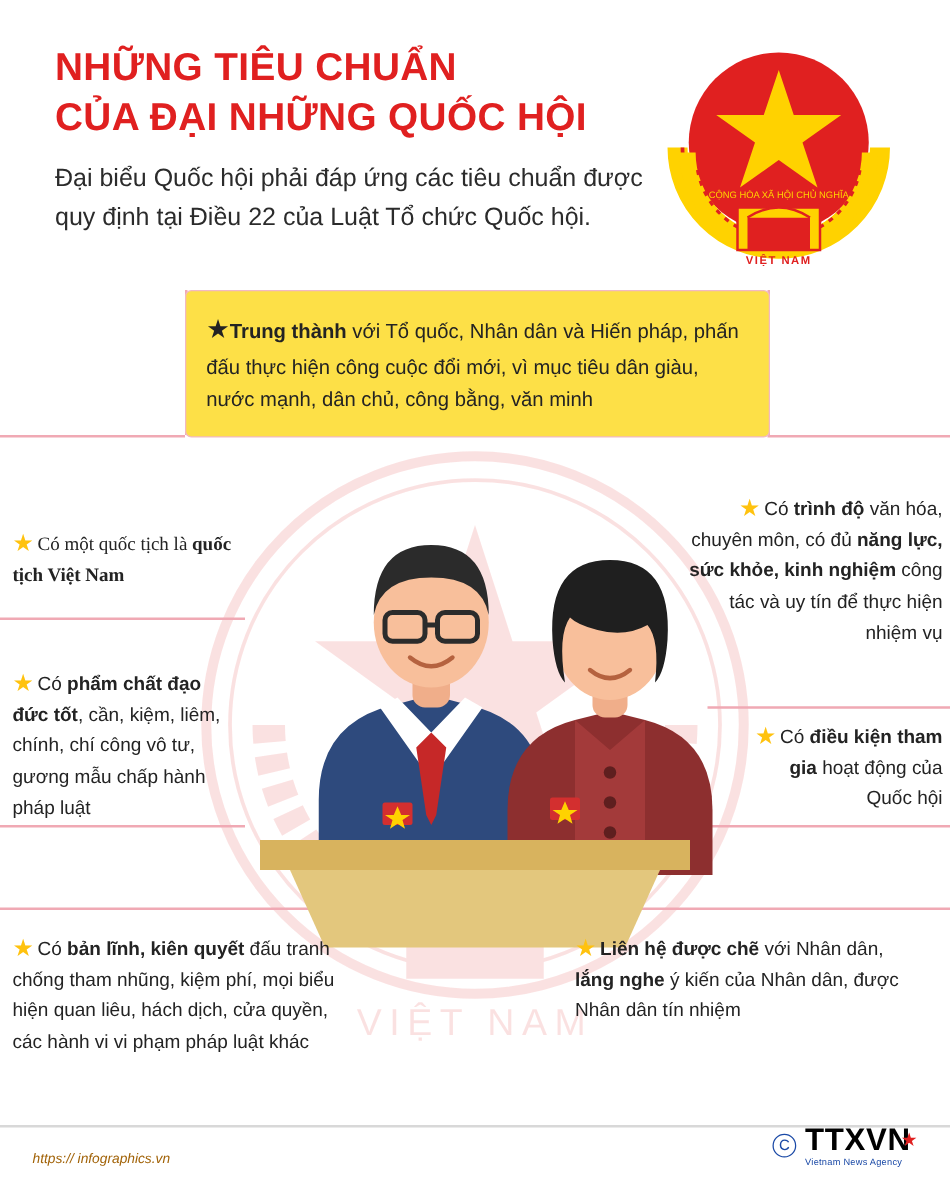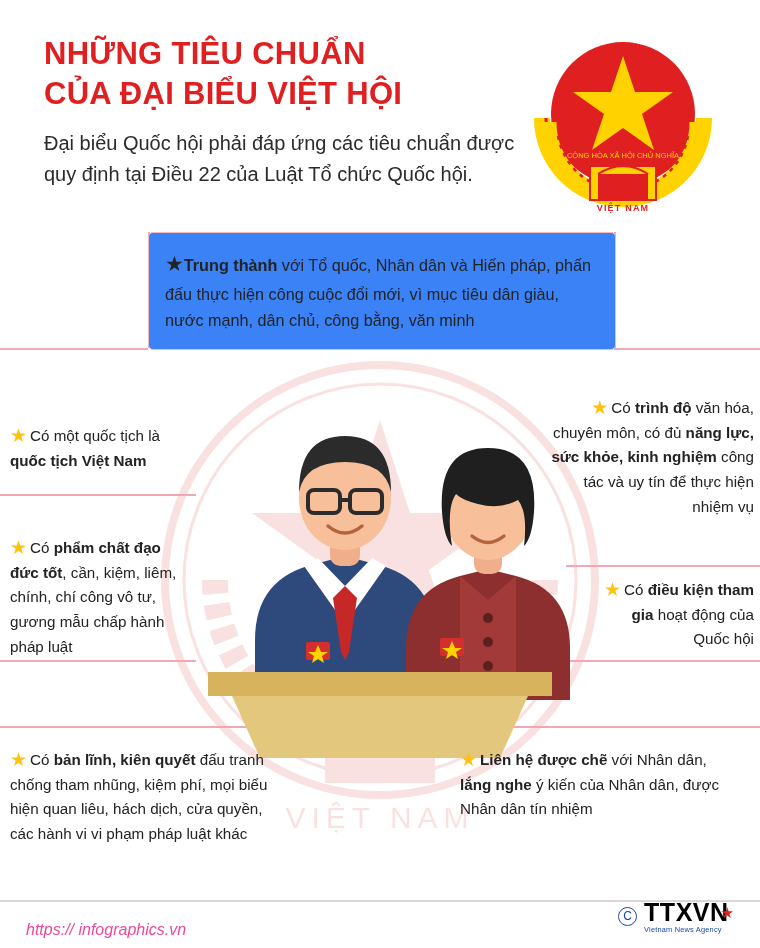--- a/index.html
+++ b/index.html
@@ -80,21 +80,21 @@
     margin-right: 3px;
     vertical-align: -1px;
   }
   .item b { font-weight: bold; }
 
   .top-box {
     position: absolute;
     left: 148px; top: 232px;
     width: 468px;
     padding: 14px 16px 16px 16px;
-    background: #3b82f6;
+    background: #fde047;
     border: 1.5px solid #f2b9c2;
     border-radius: 5px;
     font-size: 16.2px;
     line-height: 1.62;
     color: #232323;
   }
   .top-box .star { font-size: 21px; }
 
   
   .illus {
@@ -106,22 +106,22 @@
   
   .footer-line {
     position: absolute;
     left: 0; top: 900px;
     width: 760px; height: 1.5px;
     background: #d8d8d8;
   }
   .footer-url {
     position: absolute;
     left: 26px; top: 921px;
-    font-size: 16px;
-    color: #ec4899;
+    font-size: 11px;
+    color: #a16207;
     font-style: italic;
   }
   .ttxvn {
     position: absolute;
     right: 26px; top: 900px;
     display: flex;
     align-items: center;
     gap: 7px;
   }
   .c-circle {
@@ -165,21 +165,21 @@
     <circle cx="275" cy="250" r="196" fill="none" stroke="#e02020" stroke-width="3"></circle>
     <polygon points="275,90 305,183 403,183 324,240 354,333 275,276 196,333 226,240 147,183 245,183" fill="#e02020"></polygon>
     <path d="M110 250 A165 165 0 0 0 440 250" fill="none" stroke="#e02020" stroke-width="26" stroke-dasharray="14 10"></path>
     <rect x="220" y="395" width="110" height="58" fill="#e02020"></rect>
     <text x="275" y="498" text-anchor="middle" fill="#e02020" font-size="30" font-family="Liberation Sans, sans-serif" letter-spacing="6">VIỆT NAM</text>
   </svg>
 
   <div class="title">
     <h1>
       <span>NHỮNG TIÊU CHUẨN</span><br>
-      <span>CỦA ĐẠI BIỂU VIỆT HỘI</span>
+      <span>CỦA ĐẠI NHỮNG QUỐC HỘI</span>
     </h1>
   </div>
   <div class="subtitle">Đại biểu Quốc hội phải đáp ứng các tiêu chuẩn được quy định tại Điều 22 của Luật Tổ chức Quốc hội.</div>
 
   <svg class="emblem" viewBox="0 0 190 190">
     <circle cx="95" cy="88" r="72" fill="#e02020"></circle>
     <polygon points="95,30 107,66 145,66 114,88 126,124 95,102 64,124 76,88 45,66 83,66" fill="#ffd200"></polygon>
     <path d="M14 92 A81 81 0 0 0 176 92" fill="none" stroke="#ffd200" stroke-width="16"></path>
     <path d="M18 92 A77 77 0 0 0 172 92" fill="none" stroke="#e02020" stroke-width="3" stroke-dasharray="5 6"></path>
     <path d="M22 96 A73 73 0 0 0 168 96" fill="none" stroke="#ffd200" stroke-width="13"></path>
@@ -246,21 +246,21 @@
     <circle cx="338" cy="252" r="5" fill="#5e1f1f"></circle>
     <circle cx="338" cy="276" r="5" fill="#5e1f1f"></circle>
 
     <rect x="290" y="248" width="24" height="18" rx="2" fill="#d32f2f"></rect>
     <polygon points="302,251 305,258 312,258 306,262 308,269 302,265 296,269 298,262 292,258 299,258" fill="#ffd200"></polygon>
 
     <path d="M58 282 l344 0 l0 24 l-344 0 z" fill="#d8b35e"></path>
     <path d="M82 306 l296 0 l-28 62 l-240 0 z" fill="#e3c77d"></path>
   </svg>
 
-  <div class="item" style="left:10px; top:424px; width:182px;">
+  <div class="item" style="left:10px; top:424px; width:182px;font-family:Liberation Serif, serif;">
     <span class="star">★</span><span>Có một quốc tịch là </span><b>quốc tịch Việt Nam</b>
   </div>
 
   <div class="item" style="left:10px; top:536px; width:182px;">
     <span class="star">★</span><span>Có </span><b>phẩm chất đạo đức tốt</b><span>, cần, kiệm, liêm, chính, chí công vô tư, gương mẫu chấp hành pháp luật</span>
   </div>
 
   <div class="item" style="left:10px; top:748px; width:270px;">
     <span class="star">★</span><span>Có </span><b>bản lĩnh, kiên quyết</b><span> đấu tranh chống tham nhũng, kiệm phí, mọi biểu hiện quan liêu, hách dịch, cửa quyền, các hành vi vi phạm pháp luật khác</span>
   </div>

